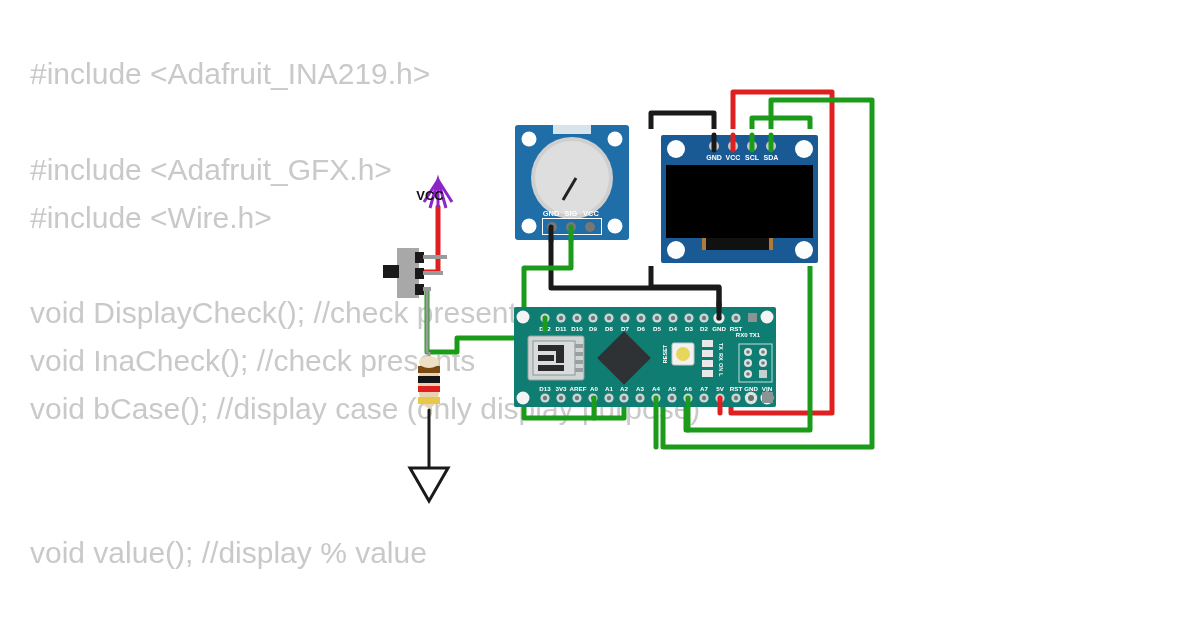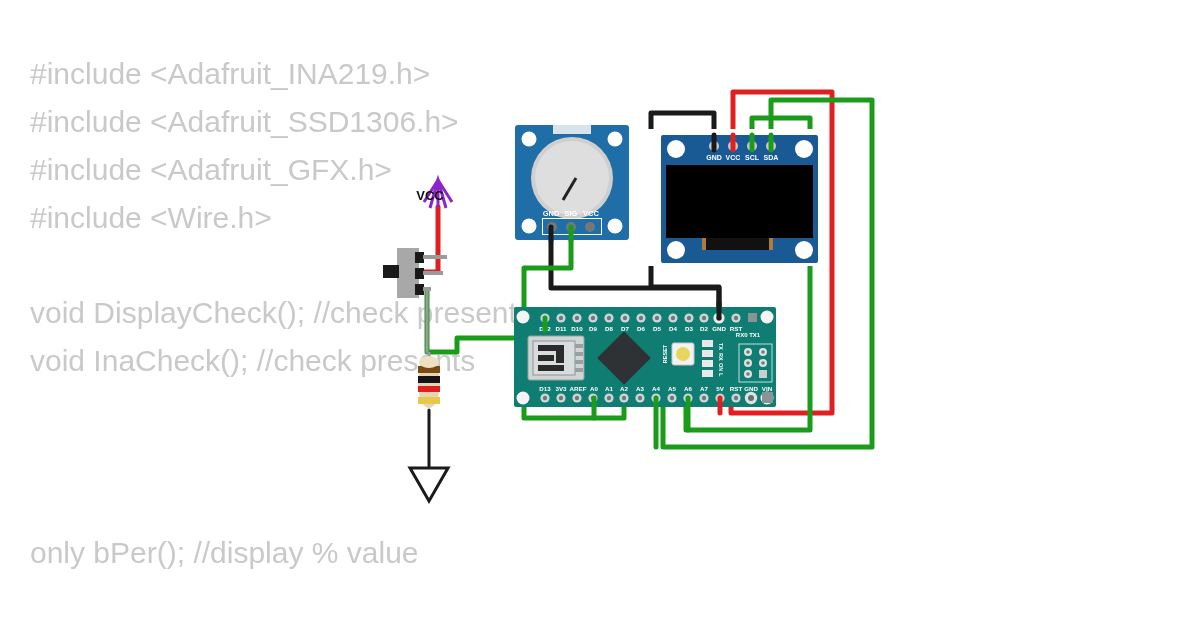--- a/index.html
+++ b/index.html
@@ -18,26 +18,26 @@
   .lbl{font-family:"Liberation Sans", sans-serif;fill:#ffffff;font-weight:bold;}
   .lbl-dark{font-family:"Liberation Sans", sans-serif;fill:#111;font-weight:bold;}
 </style>
 </head>
 <body>
 
 <div id="stage">
 
   <div id="code-layer">
     <div class="code-line" style="top:59px">#include &lt;Adafruit_INA219.h&gt;</div>
-    <div class="code-line" style="top:107px">#include &lt;Adafruit_SSD1306.h&gt;</div>
     <div class="code-line" style="top:203px">#include &lt;Wire.h&gt;</div>
     <div class="code-line" style="top:155px">#include &lt;Adafruit_GFX.h&gt;</div>
     <div class="code-line" style="top:298px">void DisplayCheck(); //check presents</div>
     <div class="code-line" style="top:346px">void InaCheck(); //check presents</div>
-    <div class="code-line" style="top:538px">only bPer(); //display % value</div>
+    <div class="code-line" style="top:394px">void bCase(); //display case (only display purpose)</div>
+    <div class="code-line" style="top:538px">void value(); //display % value</div>
   </div>
 
   <svg id="circuit" viewBox="0 0 1200 630">
 
     <g fill="none" stroke-linecap="round" stroke-linejoin="round">
 
       <path d="M733,148 L733,92 L832,92 L832,413 L731,413 L731,403" stroke="#e02020" stroke-width="5"></path>
 
       <path d="M752,148 L752,118 L810,118 L810,430 L686,430 L686,403" stroke="#1a9c1a" stroke-width="5"></path>
 

